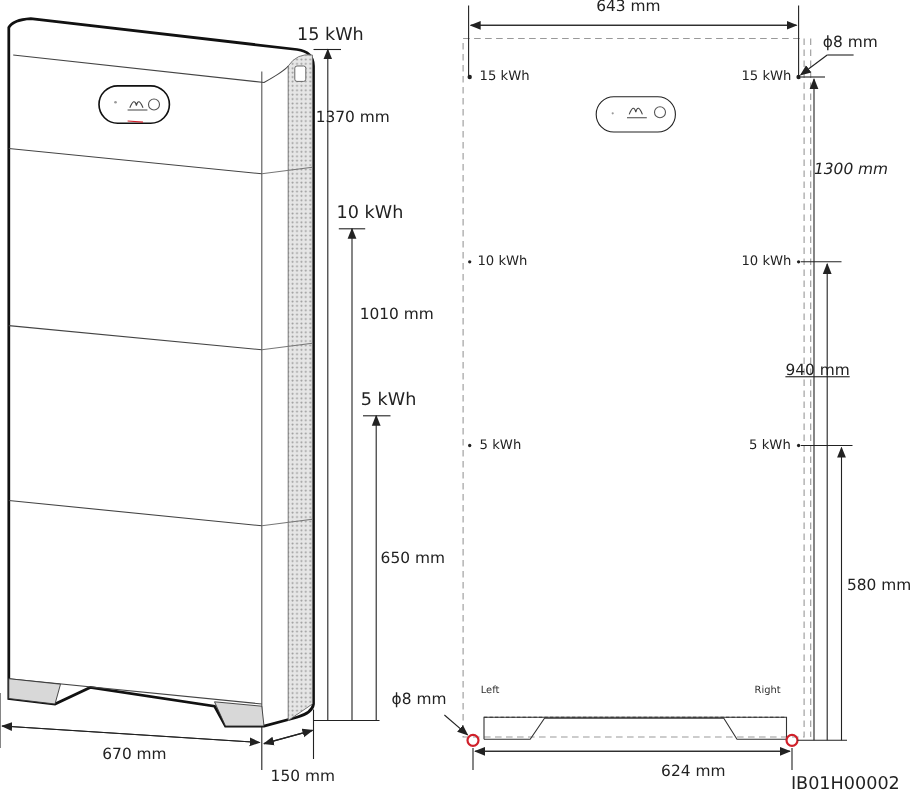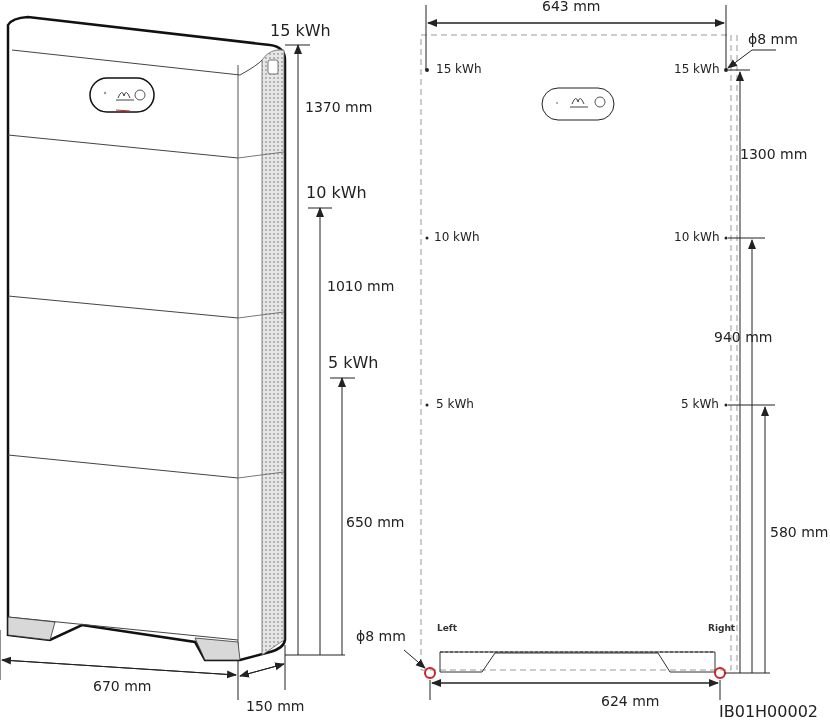--- a/index.html
+++ b/index.html
@@ -2,21 +2,21 @@
 <html><head>
 <meta charset="utf-8">
 <style>
   html, body { margin:0; padding:0; background:#ffffff; }
   body { width:830px; height:723px; position:relative; overflow:hidden; font-family:"DejaVu Sans", sans-serif; color:#222; }
   svg { position:absolute; left:0; top:0; }
   .lbl { position:absolute; white-space:nowrap; color:#222; }
   .big { font-size:16px; }
   .mid { font-size:14px; }
   .sm { font-size:12px; }
-  .tiny { font-size:9px; font-weight:bold; color:#333; }
+  .tiny { font-size:9px; font-weight:normal; color:#333; }
 </style>
 </head>
 <body>
 
 <svg width="830" height="723" viewBox="0 0 830 723">
   <defs>
     <marker id="arr" markerWidth="10" markerHeight="10" refX="9" refY="5" orient="auto" markerUnits="userSpaceOnUse">
       <path d="M0,1 L10,5 L0,9 z" fill="#222"></path>
     </marker>
     <pattern id="mesh" width="4" height="4" patternUnits="userSpaceOnUse">
@@ -102,36 +102,36 @@
     <line x1="725" y1="673" x2="770" y2="673"></line>
     <line x1="430" y1="680" x2="430" y2="700"></line>
     <line x1="720" y1="680" x2="720" y2="700"></line>
     <line x1="432" y1="683" x2="718" y2="683" marker-end="url(#arr)"></line>
     <line x1="718" y1="683" x2="432" y2="683" marker-end="url(#arr)"></line>
     <line x1="404" y1="650" x2="425" y2="668" marker-end="url(#arr)"></line>
   </g>
 </svg>
 
 <span class="lbl big" style="left:270px;top:21px;">15 kWh</span>
-<span class="lbl mid" style="left:305px;top:99px;">1370 mm</span>
+<span class="lbl mid" style="left:287px;top:99px;">1370 mm</span>
 <span class="lbl big" style="left:306px;top:183px;">10 kWh</span>
 <span class="lbl mid" style="left:327px;top:278px;">1010 mm</span>
 <span class="lbl big" style="left:328px;top:353px;">5 kWh</span>
-<span class="lbl mid" style="left:346px;top:500px;margin-top:14px;">650 mm</span>
+<span class="lbl mid" style="left:346px;top:500px;">650 mm</span>
 <span class="lbl mid" style="left:93px;top:678px;">670 mm</span>
 <span class="lbl mid" style="left:246px;top:698px;">150 mm</span>
 
 <span class="lbl mid" style="left:542px;top:-2px;">643 mm</span>
 <span class="lbl mid" style="left:748px;top:31px;">ϕ8 mm</span>
 <span class="lbl sm" style="left:436px;top:62px;">15 kWh</span>
 <span class="lbl sm" style="left:674px;top:62px;">15 kWh</span>
-<span class="lbl mid" style="left:740px;top:146px;">1300 mm</span>
+<span class="lbl mid" style="left:740px;top:146px;font-style:italic;">1300 mm</span>
 <span class="lbl sm" style="left:434px;top:230px;">10 kWh</span>
 <span class="lbl sm" style="left:674px;top:230px;">10 kWh</span>
-<span class="lbl mid" style="left:714px;top:329px;">940 mm</span>
+<span class="lbl mid" style="left:714px;top:329px;text-decoration:underline;">940 mm</span>
 <span class="lbl sm" style="left:436px;top:397px;">5 kWh</span>
 <span class="lbl sm" style="left:681px;top:397px;">5 kWh</span>
 <span class="lbl mid" style="left:770px;top:524px;">580 mm</span>
 <span class="lbl tiny" style="left:437px;top:623px;">Left</span>
-<span class="lbl tiny" style="left:708px;top:623px;">Right</span>
+<span class="lbl tiny" style="left:686px;top:623px;">Right</span>
 <span class="lbl mid" style="left:356px;top:628px;">ϕ8 mm</span>
 <span class="lbl mid" style="left:601px;top:693px;">624 mm</span>
 <span class="lbl big" style="left:719px;top:702px;">IB01H00002</span>
 
 </body></html>

